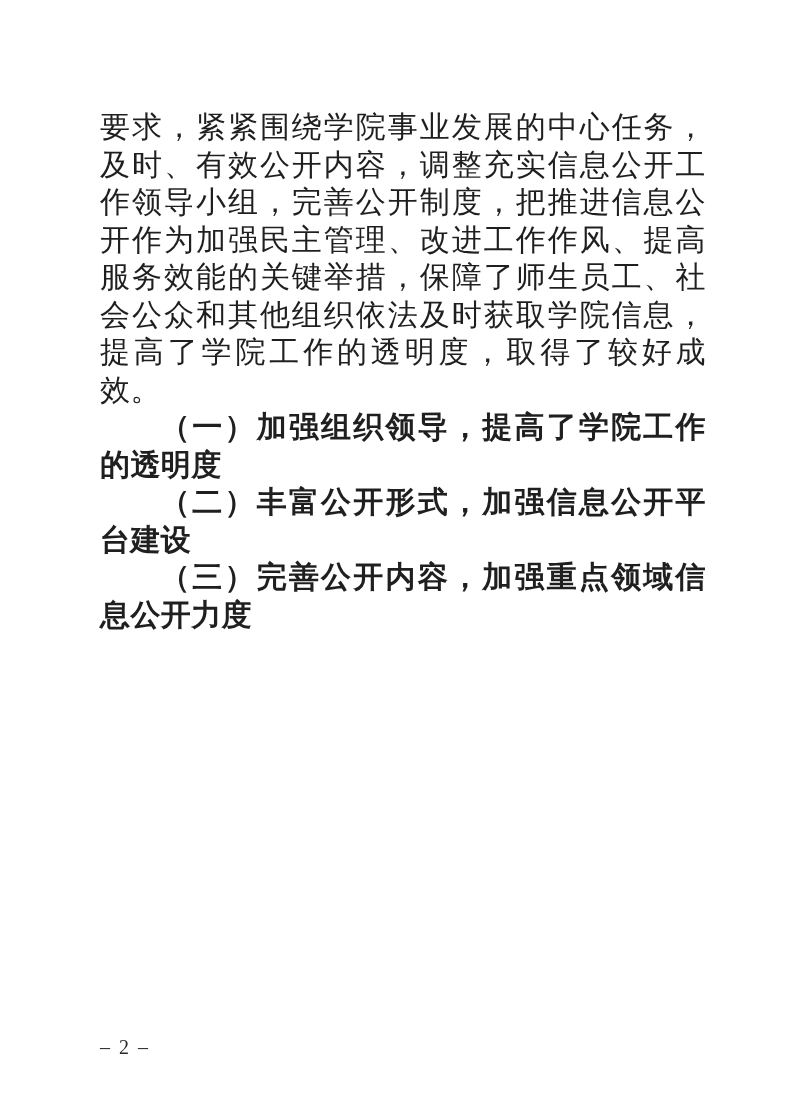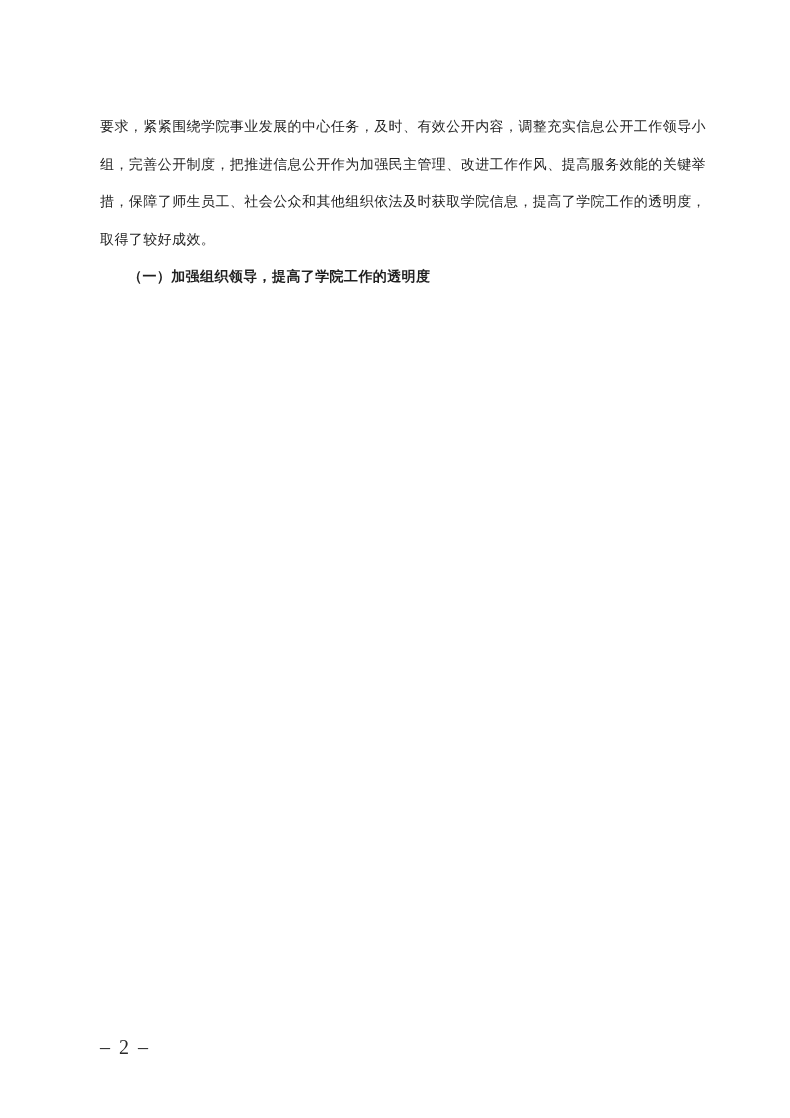--- a/index.html
+++ b/index.html
@@ -18,21 +18,21 @@
     color: #1f1f1f;
   }
   .content {
     position: absolute;
     top: 108px;
     left: 100px;
     width: 606px;
   }
   .content p, .content h3 {
     margin: 0;
-    font-size: 14px;
+    font-size: 30px;
     line-height: 37.5px;
     text-align: justify;
     text-align-last: left;
     letter-spacing: 0.4px;
     font-weight: 400;
   }
   .content p.indent {
     text-indent: 2em;
   }
   .content h3 {
@@ -50,15 +50,17 @@
     font-family: "Liberation Serif", serif;
   }
 </style>
 </head>
 <body>
 
 <div class="page">
   <div class="content">
     <p>要求，紧紧围绕学院事业发展的中心任务，及时、有效公开内容，调整充实信息公开工作领导小组，完善公开制度，把推进信息公开作为加强民主管理、改进工作作风、提高服务效能的关键举措，保障了师生员工、社会公众和其他组织依法及时获取学院信息，提高了学院工作的透明度，取得了较好成效。</p>
     <h3>（一）加强组织领导，提高了学院工作的透明度</h3>
+    <h3>（二）丰富公开形式，加强信息公开平台建设</h3>
+    <h3>（三）完善公开内容，加强重点领域信息公开力度</h3>
   </div>
   <div class="page-number">– 2 –</div>
 </div>
 
 </body></html>

